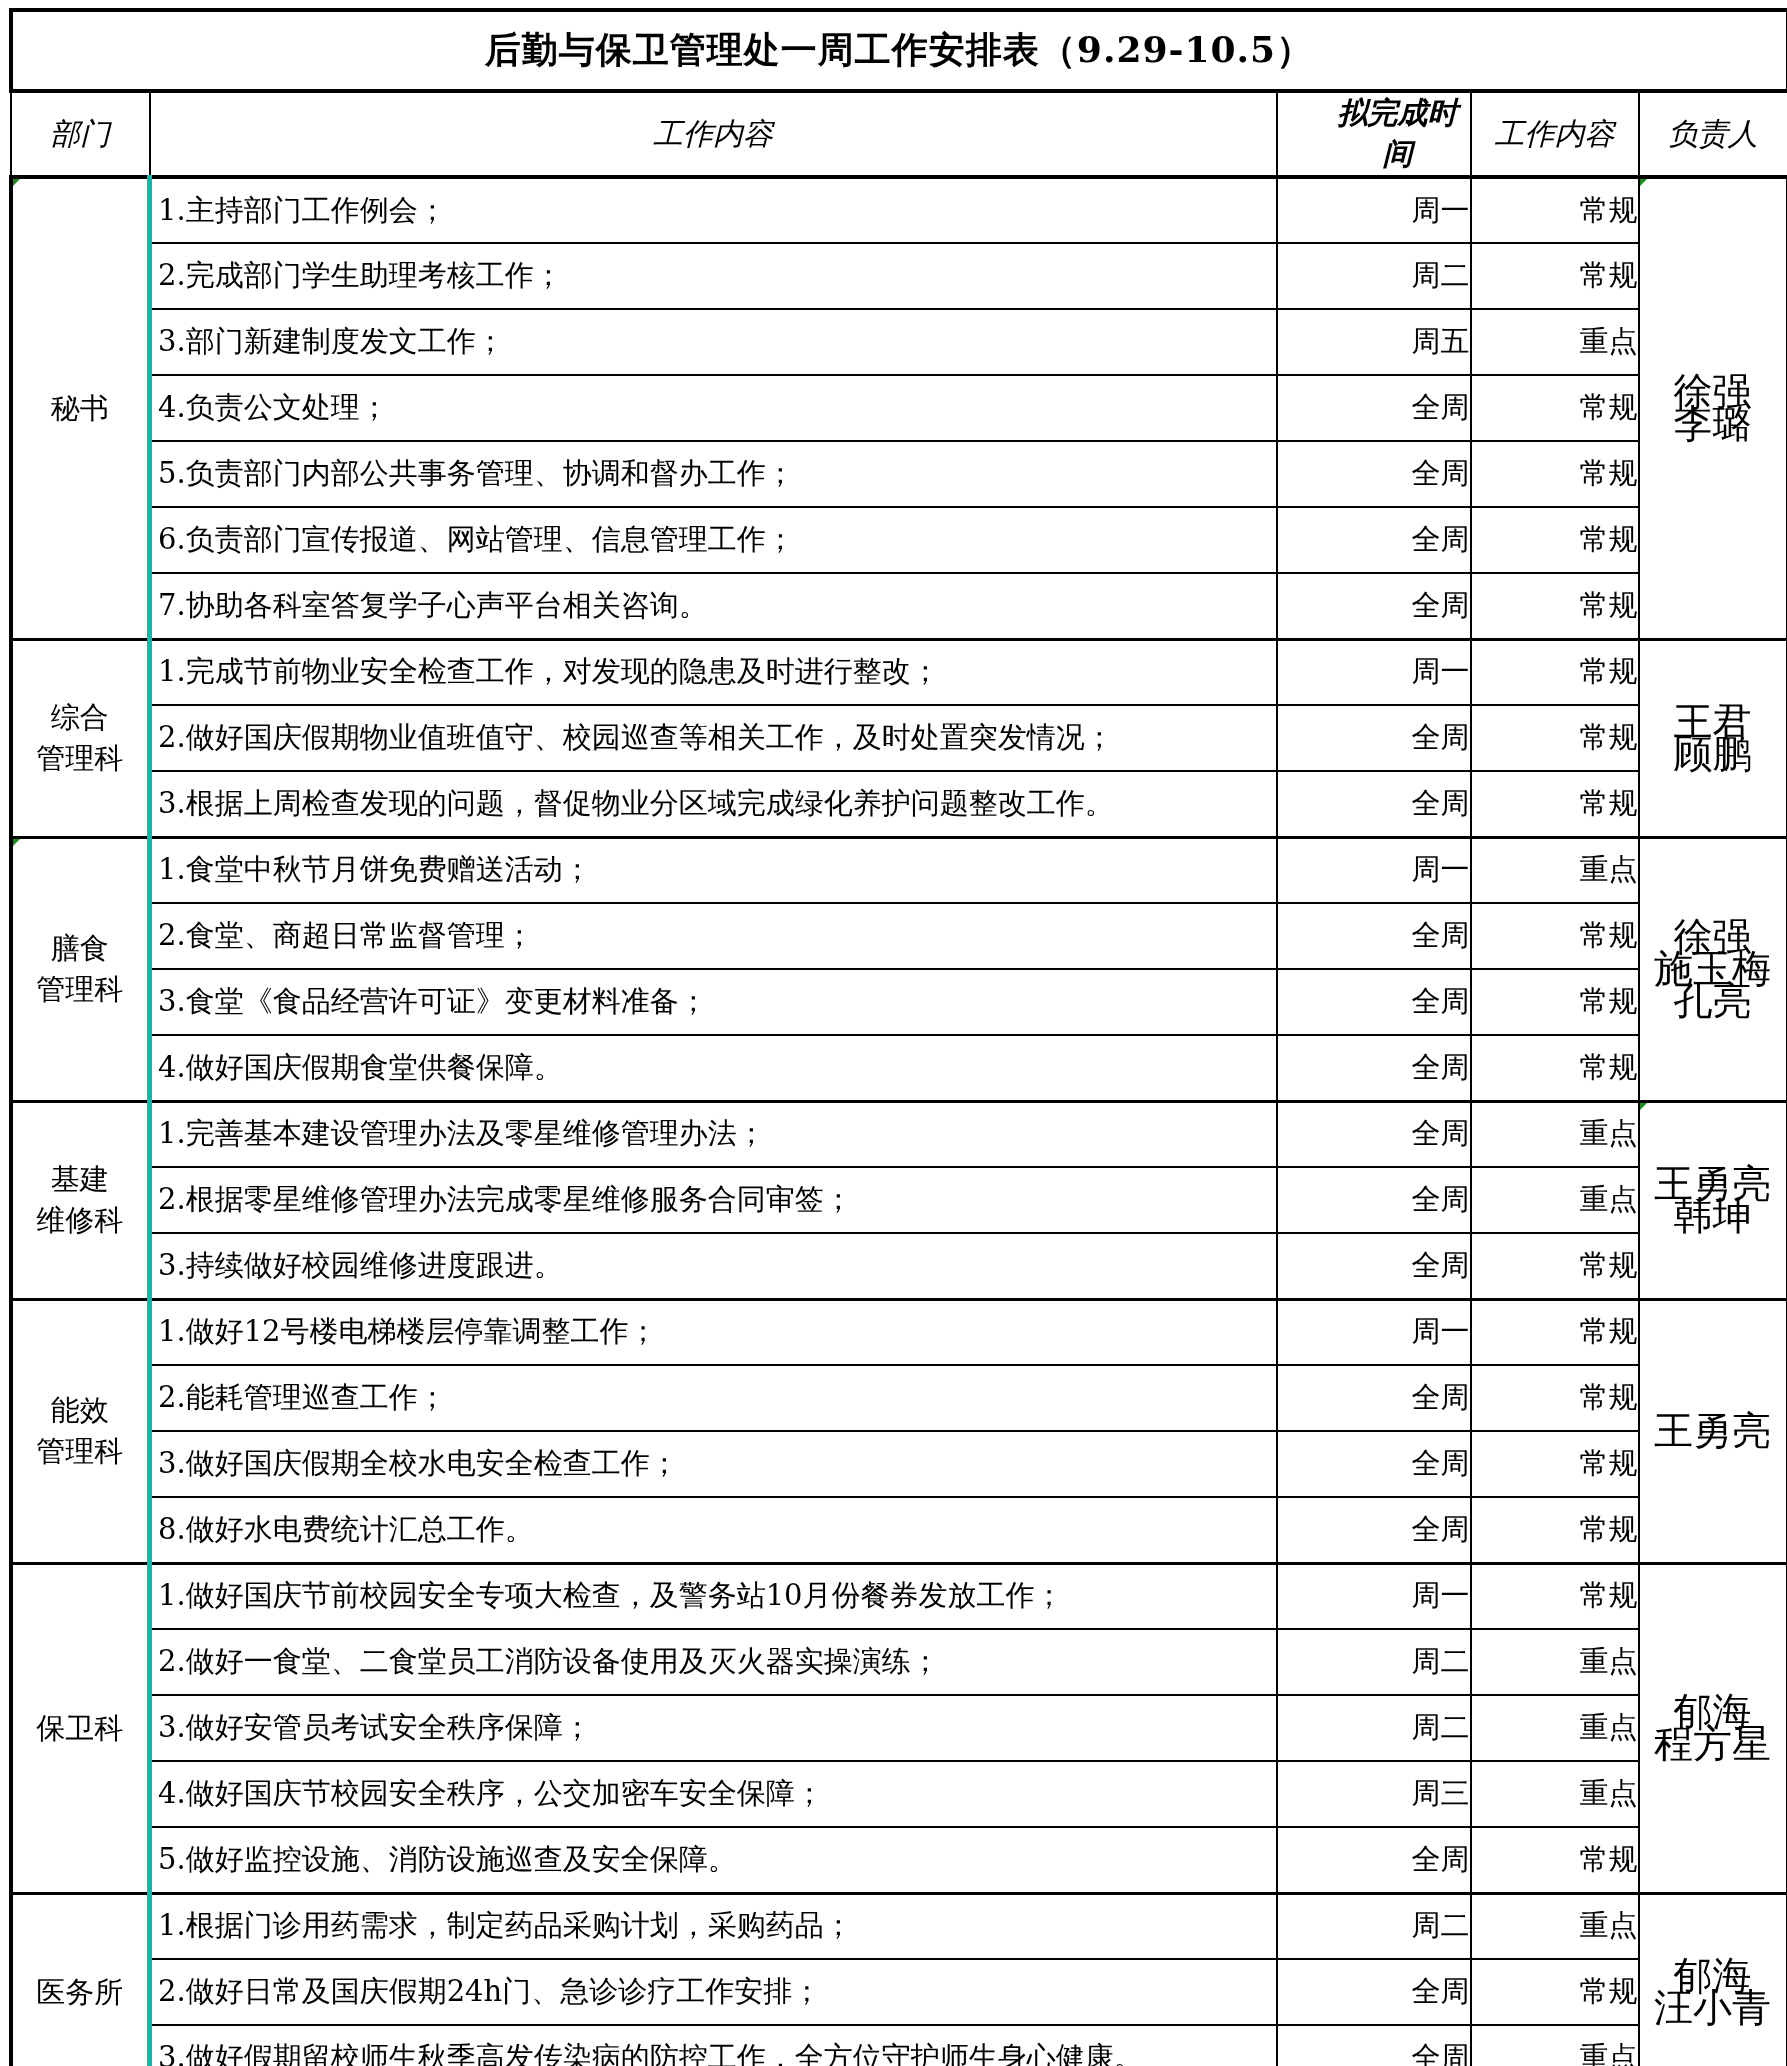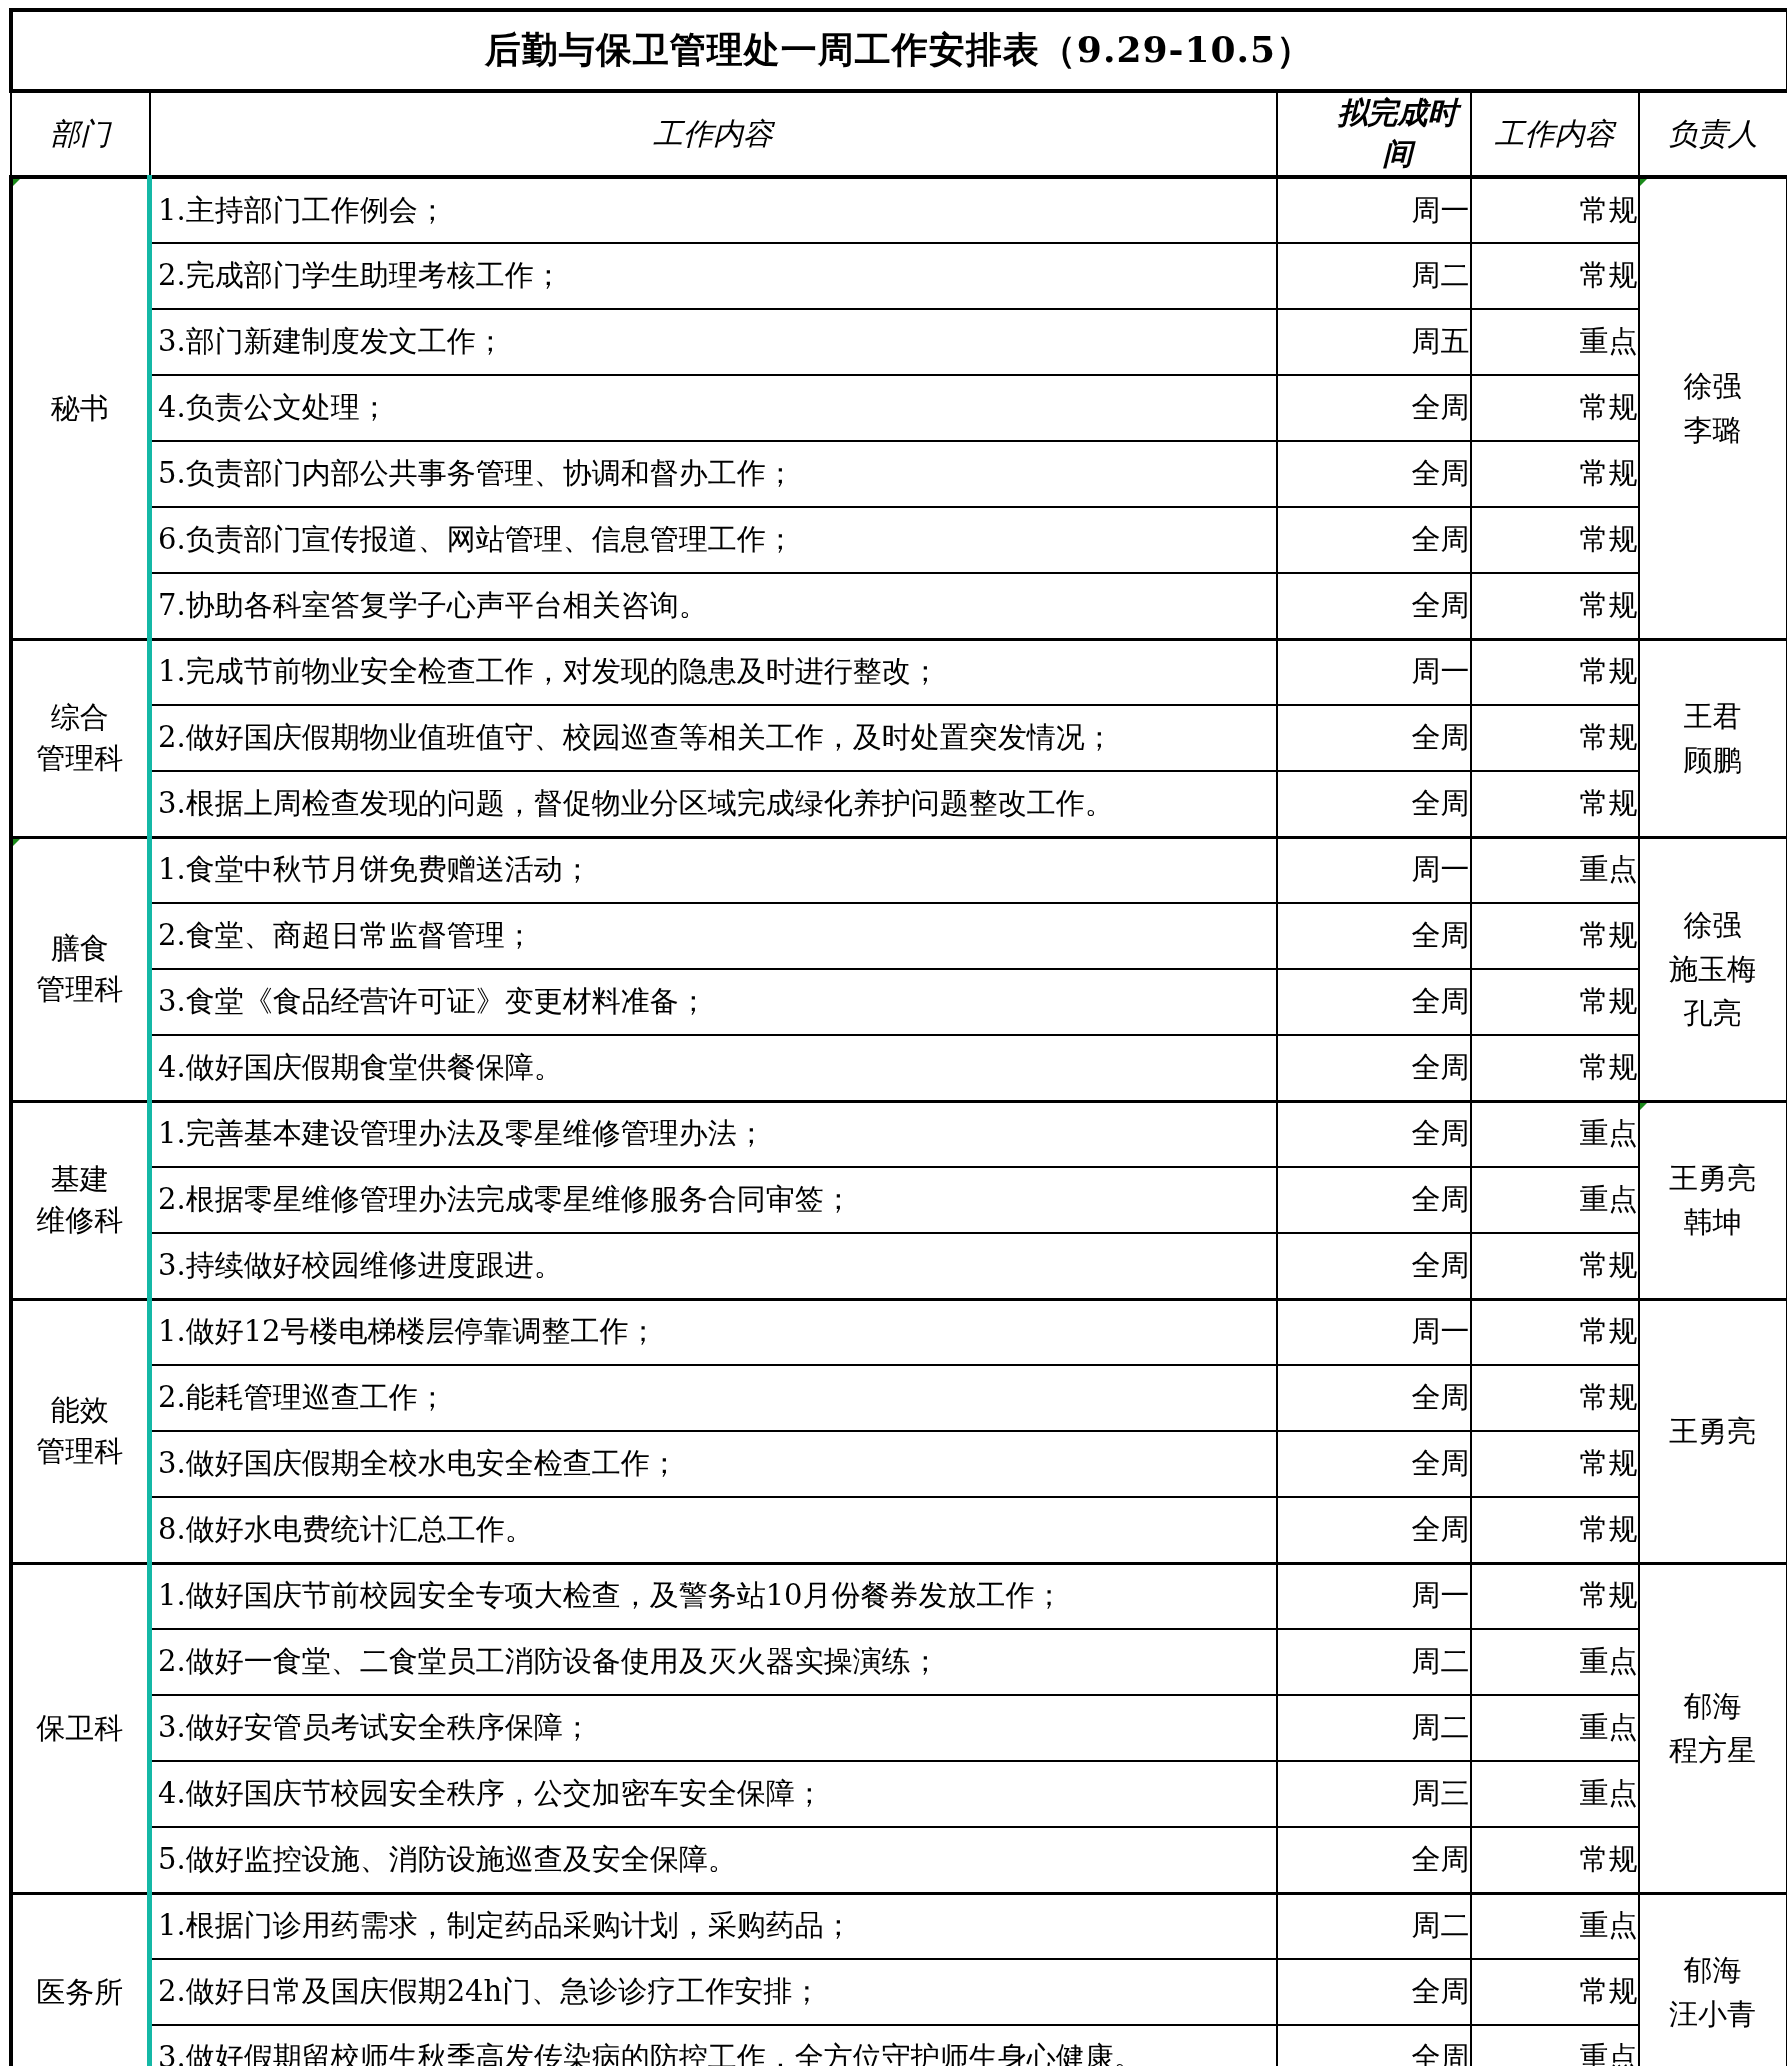--- a/index.html
+++ b/index.html
@@ -11,21 +11,21 @@
   .title-cell { height: 81px; text-align: center; vertical-align: middle;
                 font-size: 36px; font-weight: bold; letter-spacing: 1px;
                 border: 4px solid #000; }
   .hdr th { height: 66px; font-size: 30px; font-weight: normal; text-align: center; vertical-align: middle;
             border-top: 4px solid #000; border-bottom: 4px solid #000; font-style: italic; }
   .hdr th.bold { font-weight: bold; padding-left: 48px; }
   td.dept { text-align: center; vertical-align: middle; font-size: 29px; line-height: 41px;
             border-left: 4px solid #000; border-right: 5px solid #14b8a6; white-space: pre-line; }
   td.content { height: 66px; font-size: 29px; padding-left: 6px; vertical-align: middle; white-space: nowrap; margin-left: 9px; }
   td.time, td.prio { text-align: right; vertical-align: middle; font-size: 29px; }
-  td.person { text-align: center; vertical-align: middle; font-size: 29px; line-height: 44px;
+  td.person { text-align: center; vertical-align: middle; font-size: 39px; line-height: 32px;
               border-right: 4px solid #000; white-space: pre-line; }
   tr.group-start td { border-top: 3px solid #000; }
   tr.last-row td { border-bottom: 4px solid #000; }
   .marker { position: absolute; left: 0; top: 0; width: 0; height: 0;
             border-top: 7px solid #1a8a1a; border-right: 7px solid transparent; }
 </style>
 </head>
 <body>
 
 <div id="sheet">

